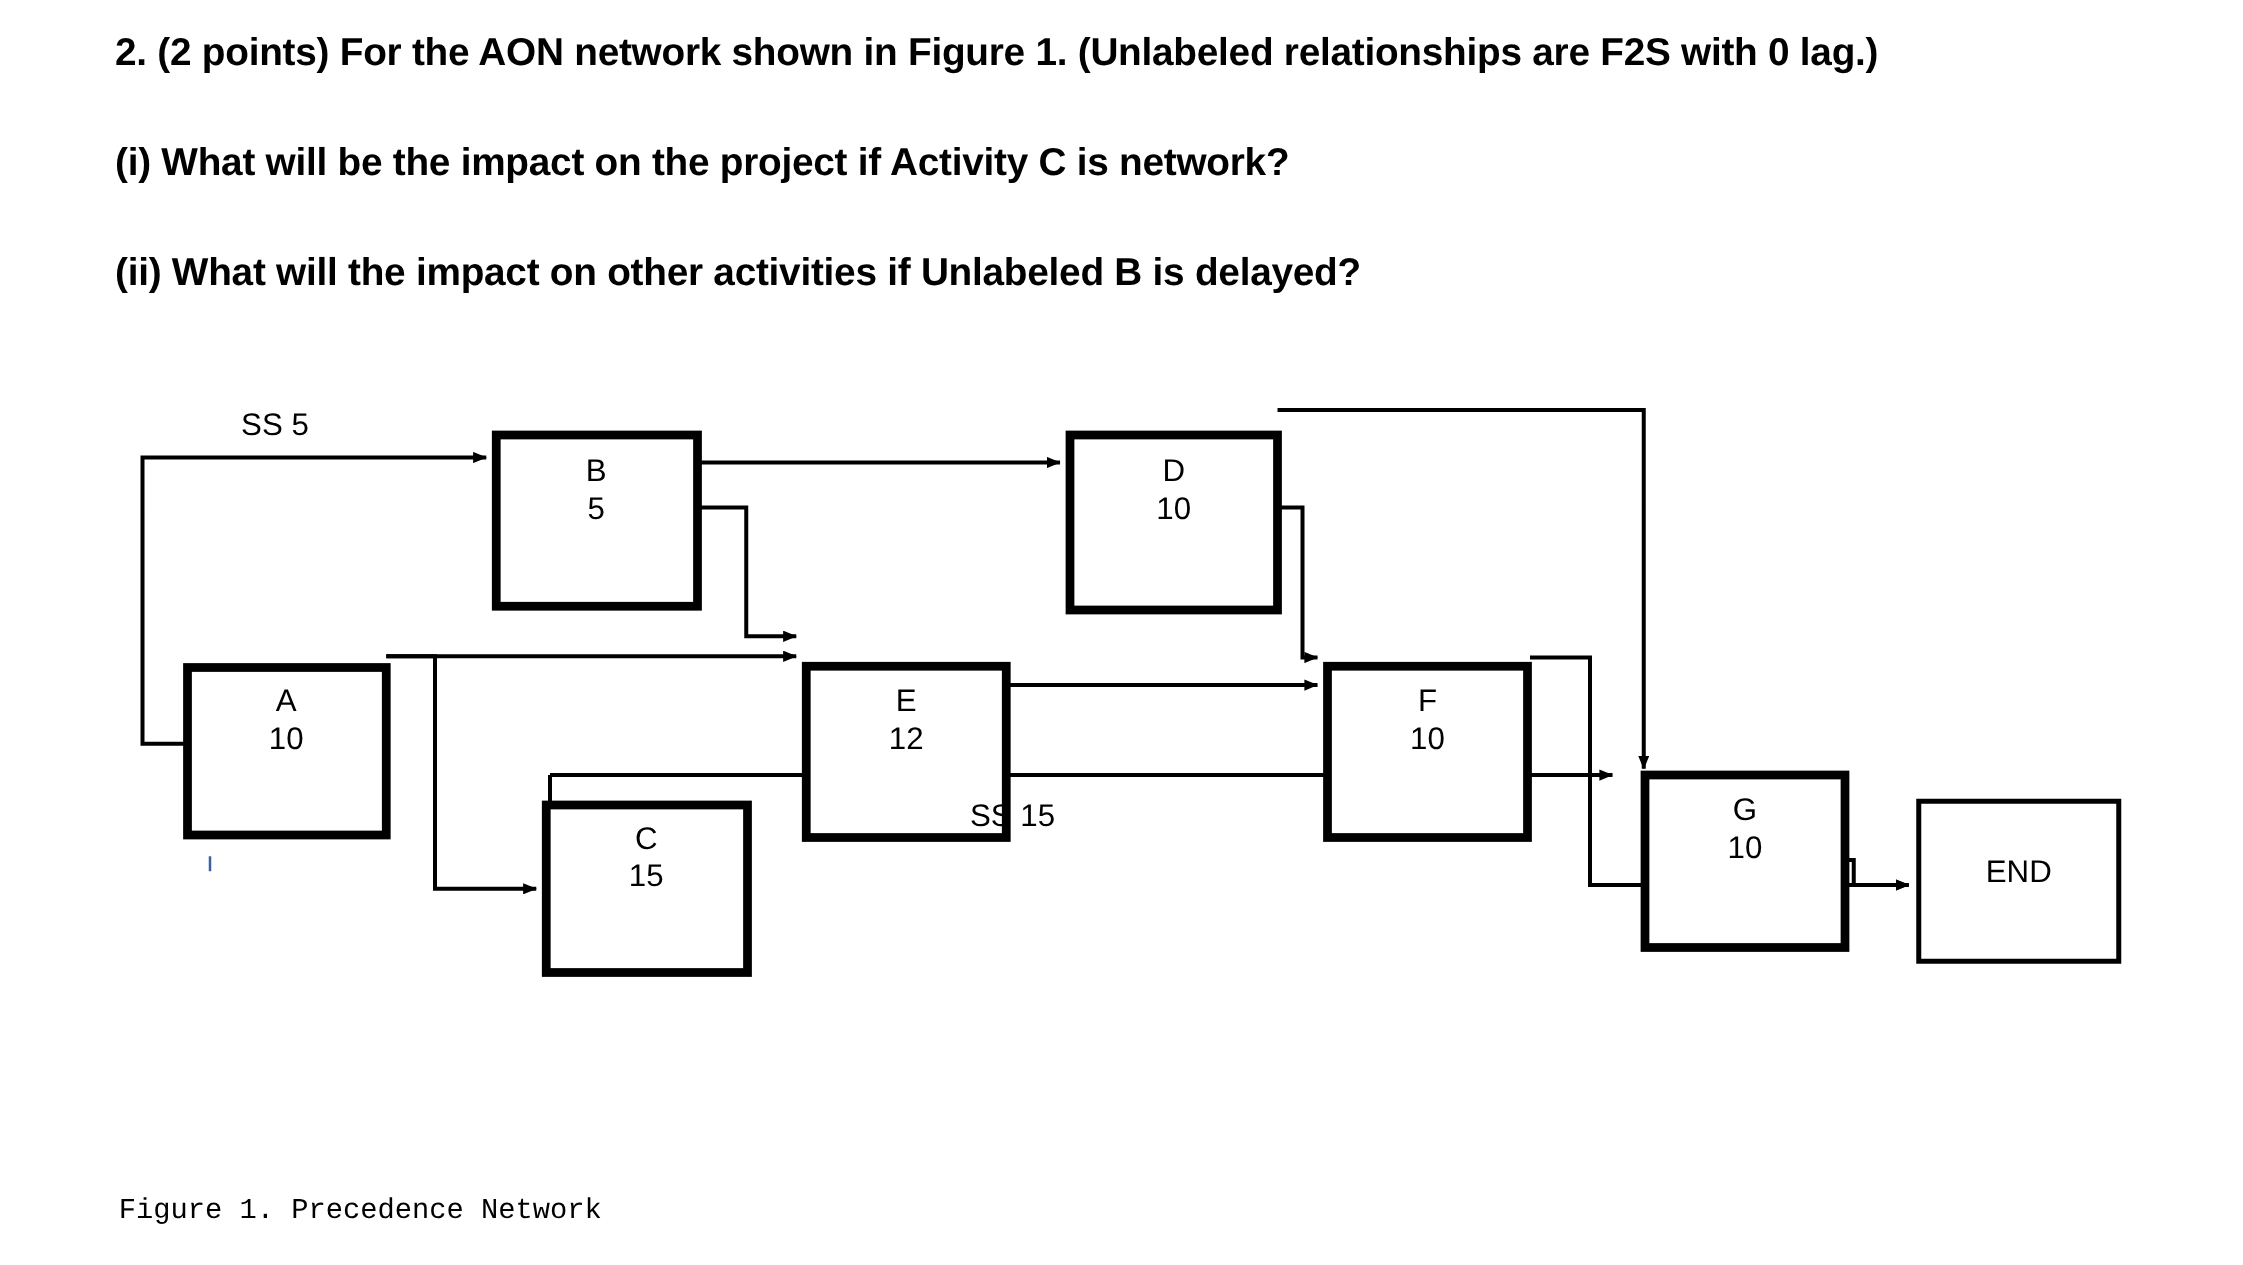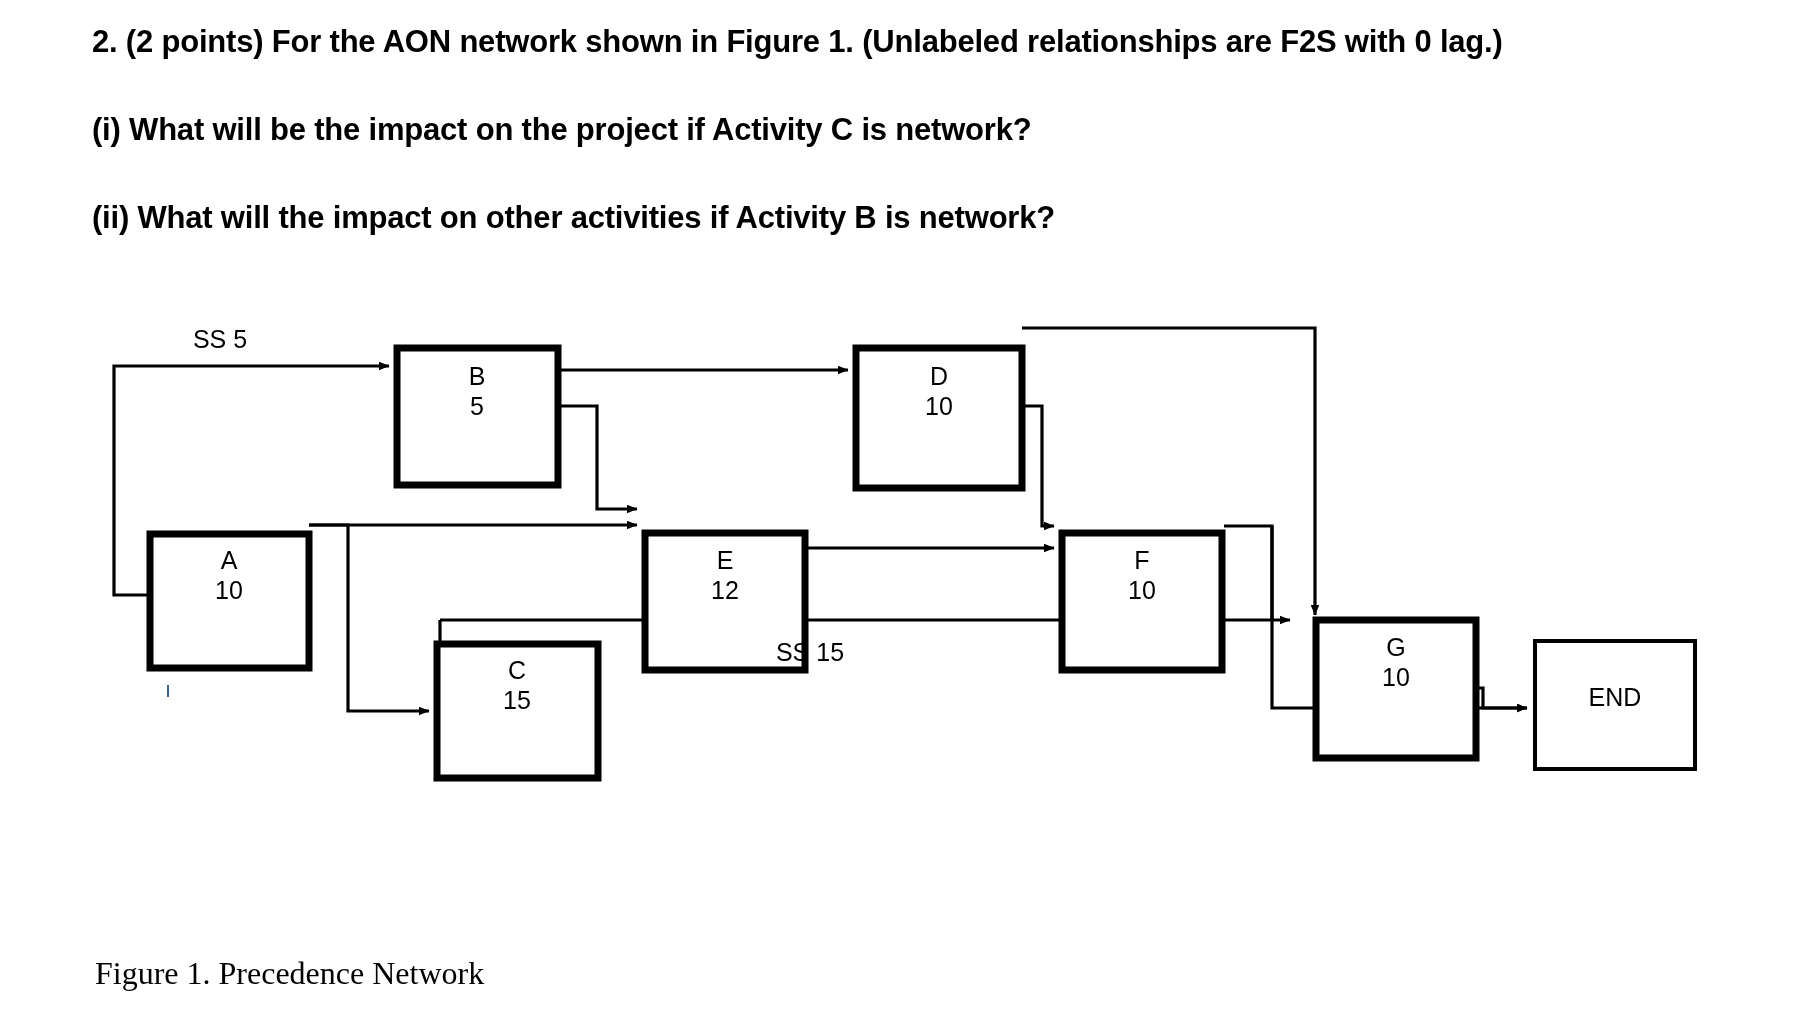--- a/index.html
+++ b/index.html
@@ -31,22 +31,22 @@
     white-space: nowrap;
     color: #000;
   }
   #stmt-main   { left: 92px;  top: 24px; }
   #stmt-i      { left: 92px;  top: 112px; }
   #stmt-ii     { left: 92px;  top: 200px; }
   #fig-caption {
     position: absolute;
     left: 95px;
     top: 955px;
-    font-family: Liberation Serif, serif;
-    font-size: 32px;
+    font-family: Liberation Mono, monospace;
+    font-size: 23px;
     font-weight: 400;
     white-space: nowrap;
     color: #000;
   }
   #network-svg {
     position: absolute;
     left: 0;
     top: 270px;
     width: 1794px;
     height: 650px;
@@ -86,21 +86,21 @@
 </style>
 </head>
 <body>
 
 <div class="page">
 
   <div class="q-text" id="stmt-main">2. (2 points) For the AON network shown in Figure 1.  (Unlabeled relationships are F2S with 0 lag.)</div>
 
   <div class="q-text" id="stmt-i">(i) What will be the impact on the project if Activity C is network?</div>
 
-  <div class="q-text" id="stmt-ii">(ii) What will the impact on other activities if Activity B is network?</div>
+  <div class="q-text" id="stmt-ii">(ii) What will the impact on other activities if Unlabeled B is delayed?</div>
 
   <svg id="network-svg" viewBox="0 0 1794 650">
     <defs>
       <marker id="arrowhead" markerWidth="11" markerHeight="9" refX="10.5" refY="4.5" orient="auto" markerUnits="userSpaceOnUse">
         <path d="M0,0 L11,4.5 L0,9 z" fill="#000000"></path>
       </marker>
       <marker id="arrowdown" markerWidth="11" markerHeight="9" refX="10.5" refY="4.5" orient="auto" markerUnits="userSpaceOnUse">
         <path d="M0,0 L11,4.5 L0,9 z" fill="#000000"></path>
       </marker>
     </defs>

